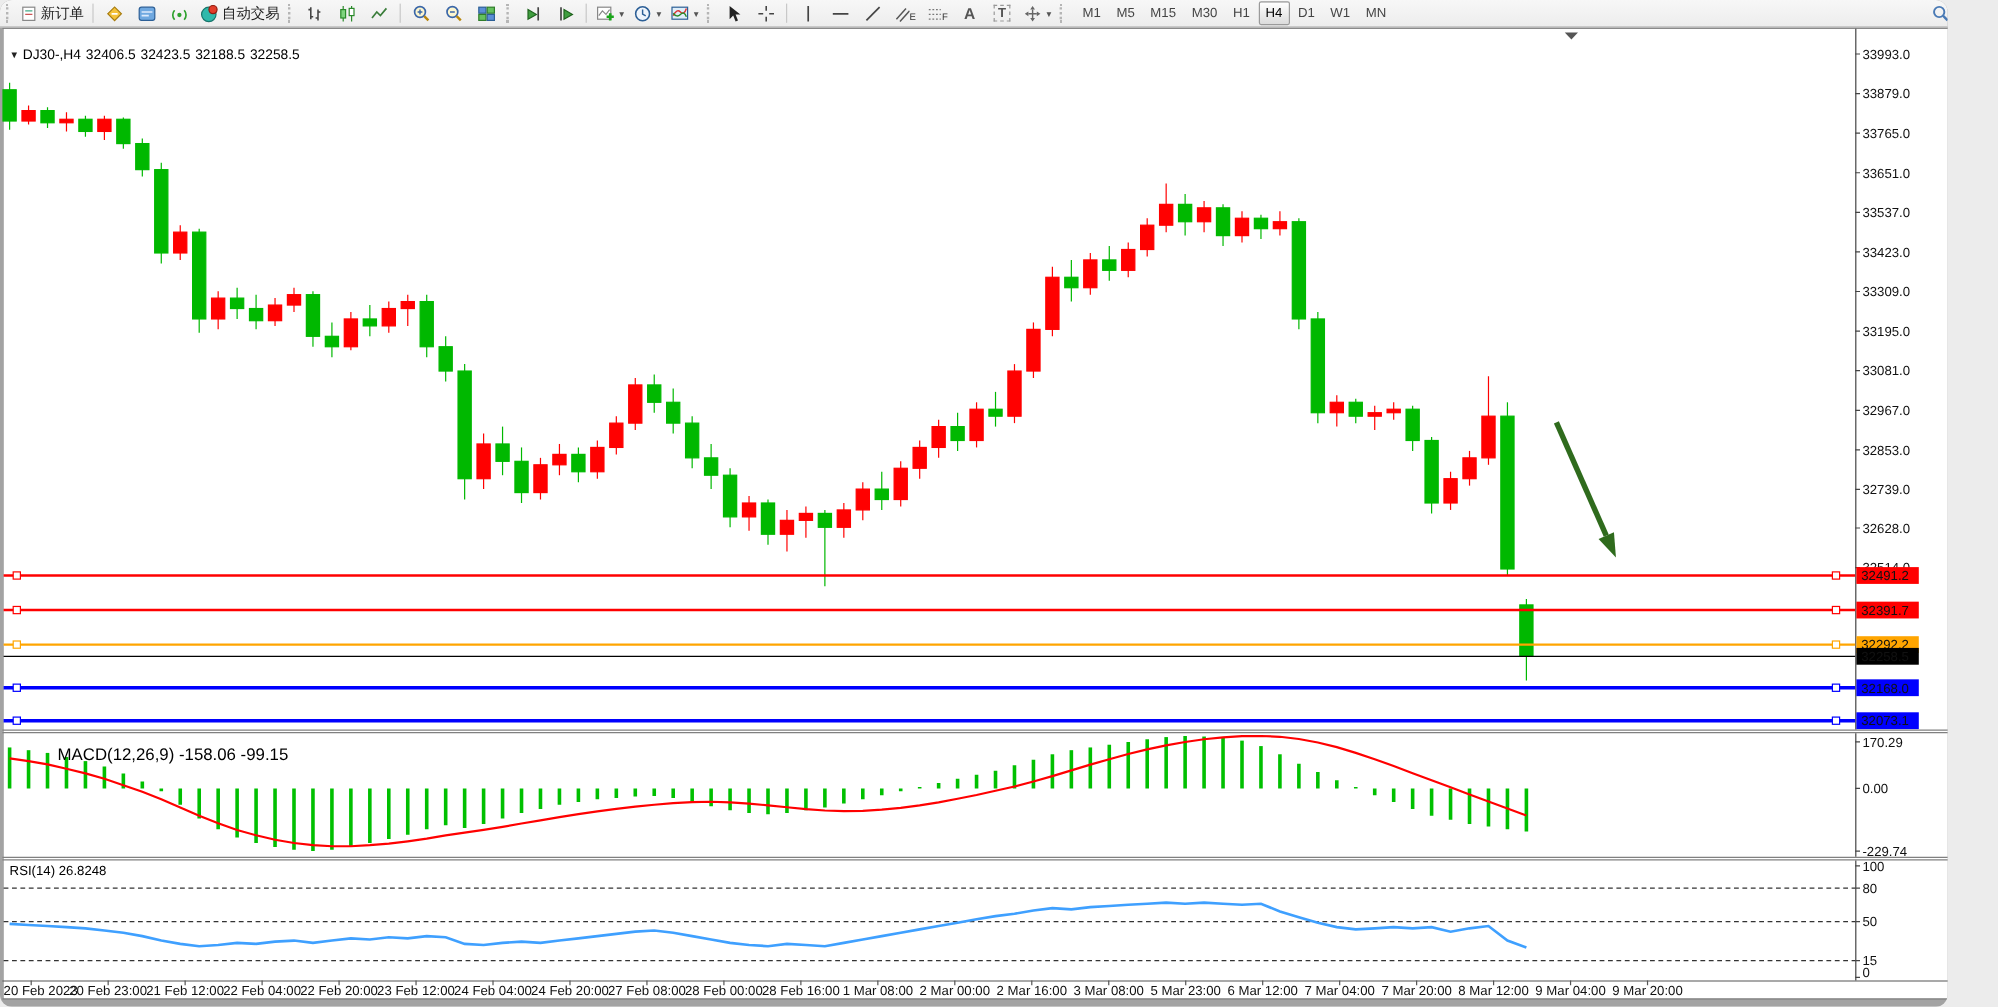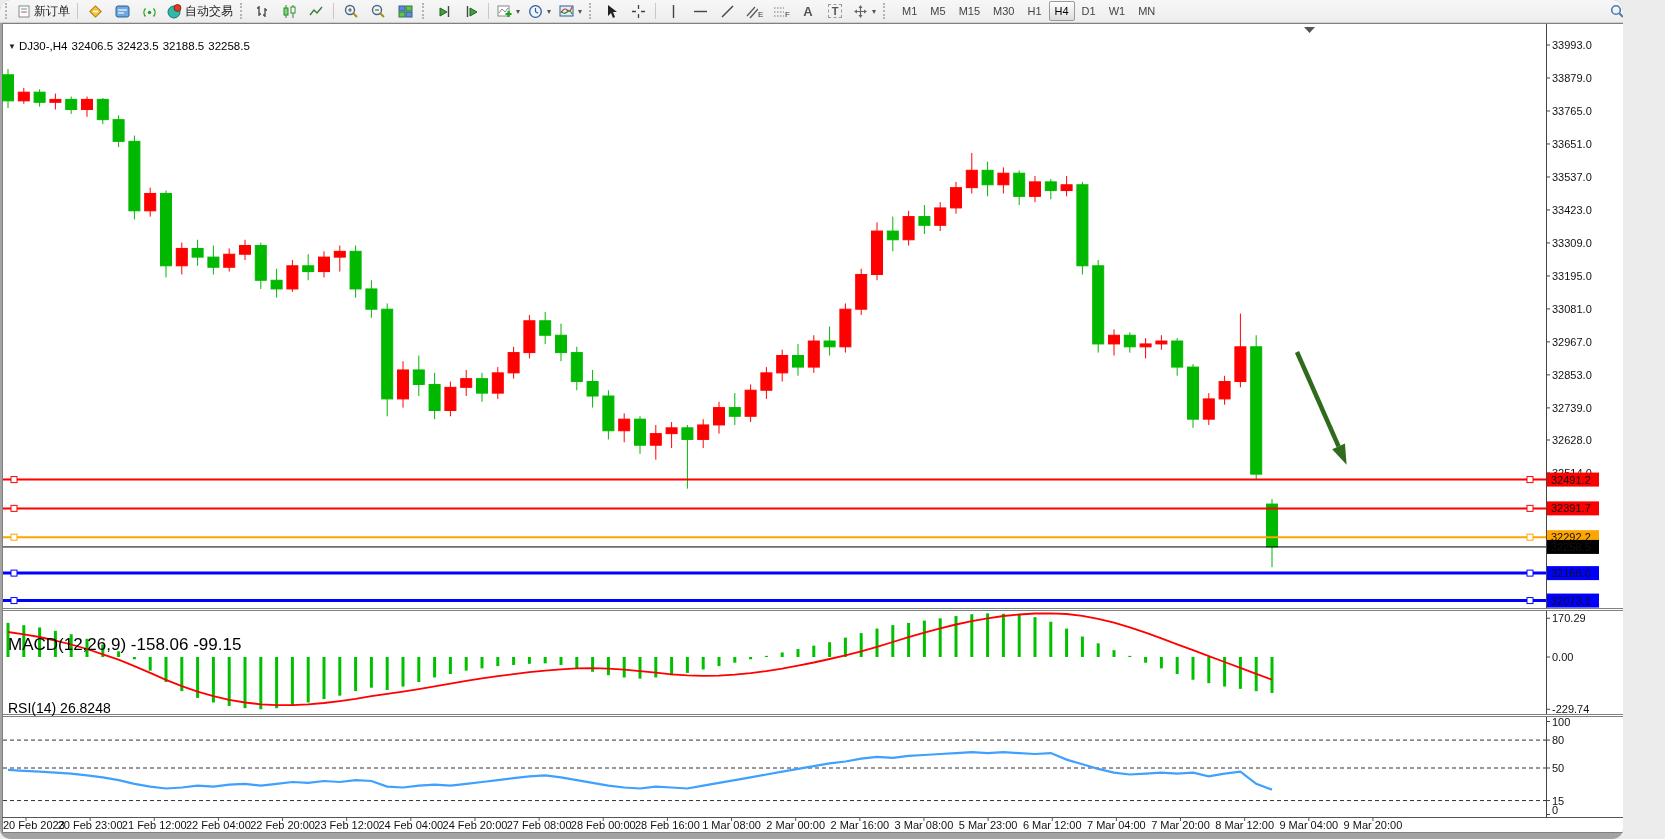--- a/index.html
+++ b/index.html
@@ -618,15 +618,15 @@
       <text x="1244.66" y="829" text-anchor="middle">8 Mar 12:00</text>
       <line x1="1308.8" y1="817" x2="1308.8" y2="821" stroke="#555"></line>
       <text x="1308.8" y="829" text-anchor="middle">9 Mar 04:00</text>
       <line x1="1372.94" y1="817" x2="1372.94" y2="821" stroke="#555"></line>
       <text x="1372.94" y="829" text-anchor="middle">9 Mar 20:00</text>
     </svg>
 
   <div id="chart-title" class="ovl" style="left:8px;top:40px;">
     <span class="mk">▼</span><span>DJ30-,H4</span><span>32406.5</span><span>32423.5</span><span>32188.5</span><span>32258.5</span>
   </div>
-  <div class="ovl" style="left:8px;top:635px;font-size:17px;">MACD(12,26,9) -158.06 -99.15</div>
-  <div class="ovl" style="left:8px;top:700px;font-size:14px;">RSI(14) 26.8248</div>
+  <div class="ovl" style="left:8px;top:620px;font-size:14px;padding-left:40px;">MACD(12,26,9) -158.06 -99.15</div>
+  <div class="ovl" style="left:8px;top:720px;font-size:11px;">RSI(14) 26.8248</div>
 </div>
 
 </body></html>

